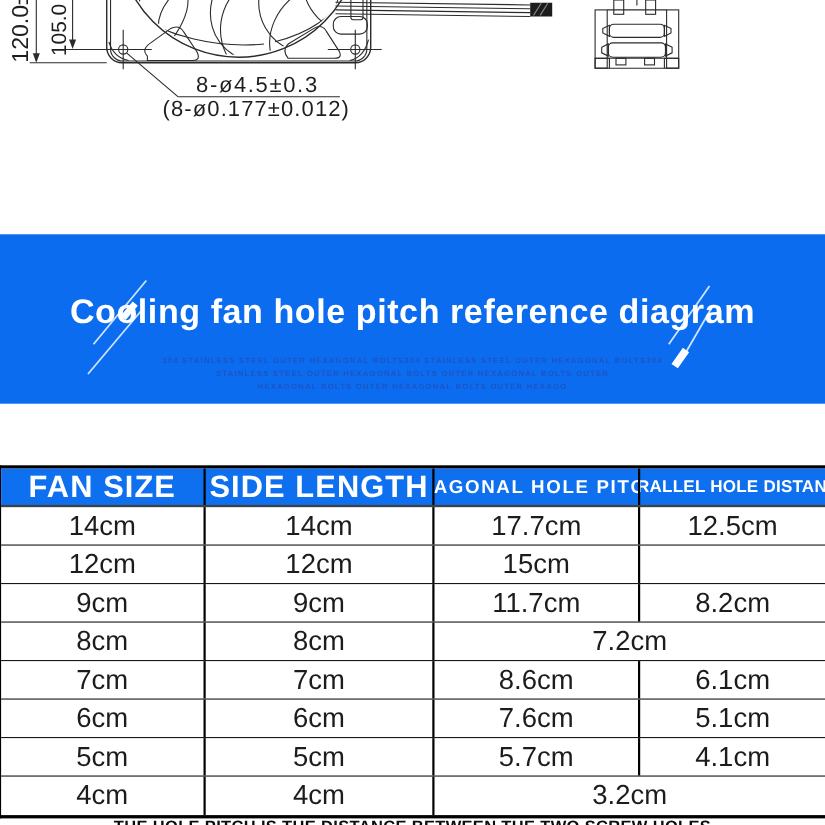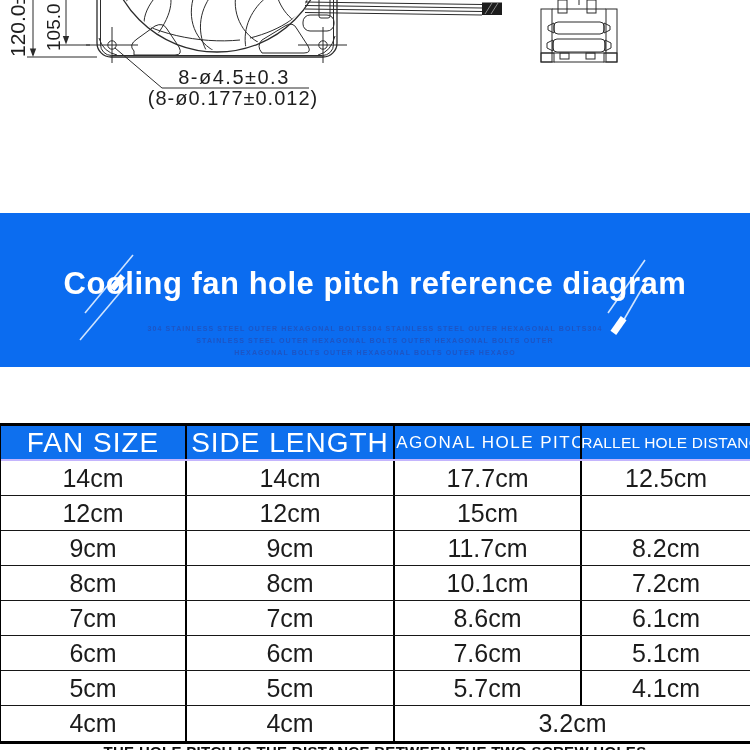--- a/index.html
+++ b/index.html
@@ -17,21 +17,21 @@
   .banner{position:absolute;left:0;top:213px;width:750px;height:154px;background:#0b6cf0;overflow:hidden;}
   .banner-title{position:absolute;top:53px;left:0;width:100%;text-align:center;color:#ffffff;
     font-size:31px;font-weight:700;letter-spacing:.5px;white-space:nowrap;}
   .banner-tags{position:absolute;top:110px;left:0;width:100%;text-align:center;
     font-size:7px;font-weight:bold;letter-spacing:1.1px;line-height:12px;color:#1d55c4;}
   .deco{position:absolute;}
 
   
   .table-wrap{position:absolute;left:0;top:423px;width:750px;box-sizing:border-box;
     border-top:3px solid #000;border-bottom:3px solid #000;border-left:1px solid #000;}
-  .thead{display:flex;height:33px;background:#0e70ee;color:#fff;border-bottom:2px solid #c4b5fd;}
+  .thead{display:flex;height:33px;background:#0e70ee;color:#fff;border-bottom:2px solid #404040;font-weight:bold;}
   .hcell,.tcell{box-sizing:border-box;border-right:2px solid #000;display:flex;
     align-items:center;justify-content:center;height:100%;white-space:nowrap;overflow:hidden;}
   .c0{width:186px;} .c1{width:208px;} .c2{width:187px;} .c3{flex:1;border-right:none;}
   .h01{font-size:28px;letter-spacing:1px;}
   .h2f{font-size:17px;letter-spacing:1.5px;}
   .h3f{font-size:15.5px;letter-spacing:.2px;}
   .trow{display:flex;height:35px;box-sizing:border-box;border-bottom:1px solid #171717;
     font-size:25px;color:#1c1c1c;}
   .trow:last-child{border-bottom:none;justify-content:center;}
 
@@ -188,21 +188,20 @@
         </div>
         <div class="trow">
           <div class="tcell c0">9cm</div>
           <div class="tcell c1">9cm</div>
           <div class="tcell c2">11.7cm</div>
           <div class="tcell c3">8.2cm</div>
         </div>
         <div class="trow">
           <div class="tcell c0">8cm</div>
           <div class="tcell c1">8cm</div>
-          <div class="tcell c2">10.1cm</div>
           <div class="tcell c3">7.2cm</div>
         </div>
         <div class="trow">
           <div class="tcell c0">7cm</div>
           <div class="tcell c1">7cm</div>
           <div class="tcell c2">8.6cm</div>
           <div class="tcell c3">6.1cm</div>
         </div>
         <div class="trow">
           <div class="tcell c0">6cm</div>

